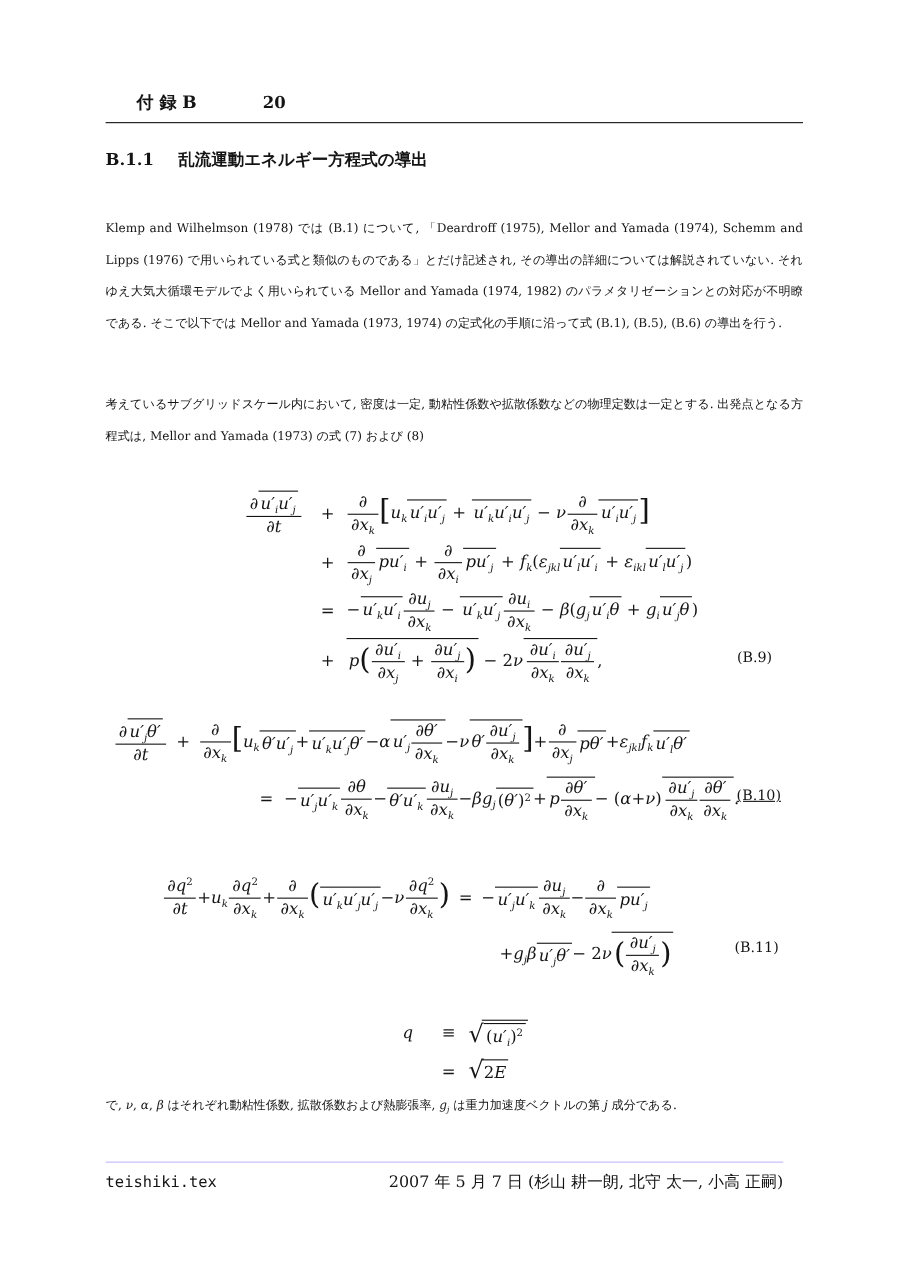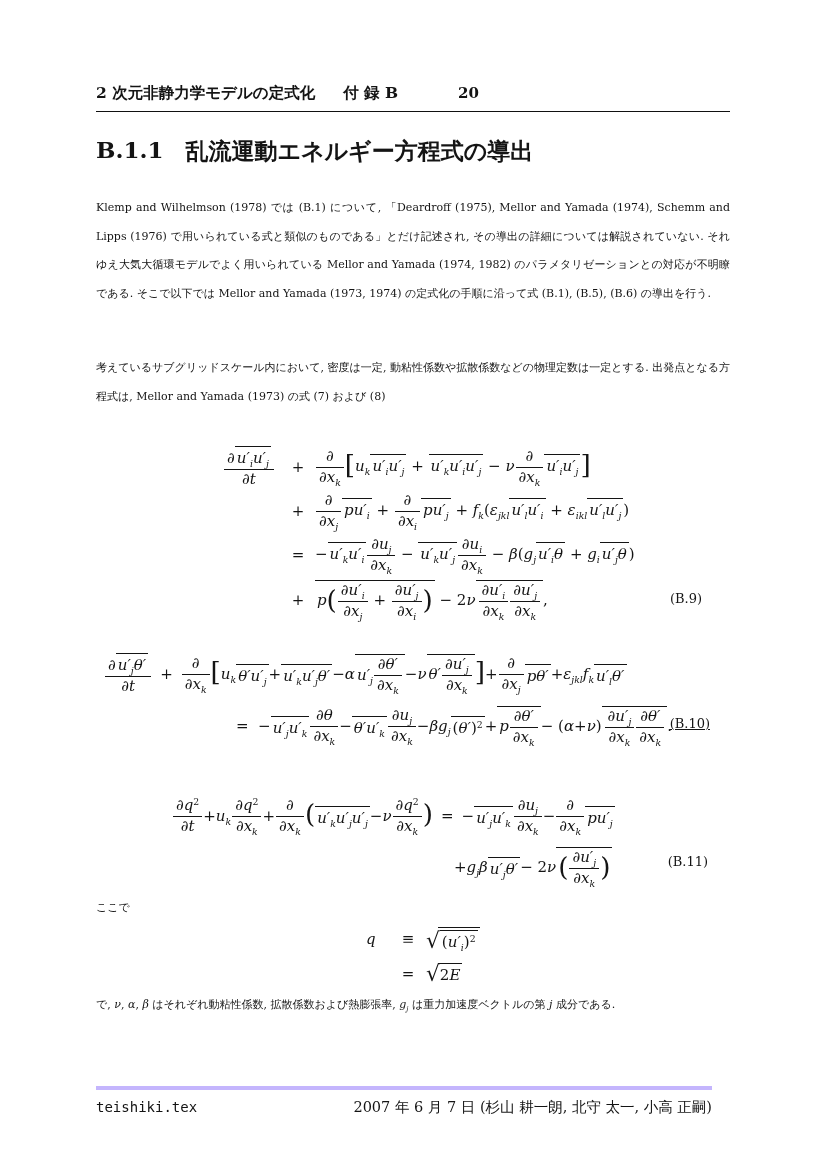--- a/index.html
+++ b/index.html
@@ -19,21 +19,21 @@
     border-bottom: 1px solid #111; padding-bottom: 7px;
     white-space: nowrap;
   }
   .hgap1 { margin-left: 28px; }
   .hgap2 { margin-left: 42px; }
   .pagenum { margin-left: 60px; font-size: 15px; }
 
   
   .section-heading {
     position: absolute; top: 136px; left: 96px; width: 634px;
-    display: flex; gap: 22px; font-weight: bold; font-size: 23px;
+    display: flex; gap: 22px; font-weight: bold; font-size: 15px;
   }
 
   
   .para {
     position: absolute; left: 96px; width: 634px;
     font-size: 11px; line-height: 28.6px; text-align: justify;
   }
   .p1 { top: 194px; }
   .p2 { top: 354px; }
   .p3 { top: 747px; text-align: left; }
@@ -62,48 +62,46 @@
   .b9 .lhsc { width: 64px; flex: none; display: flex; justify-content: center; }
   .b9 .opc { width: 34px; flex: none; text-align: center; }
   .b9 .lbl { top: 146px; right: 28px; }
 
   .b10 { top: 646px; }
   .b10 .r1 { margin-left: 8px; height: 56px; }
   .b10 .r2 { margin-left: 140px; height: 48px; }
   .b10 .lbl { top: 70px; right: 20px; text-decoration: underline; }
 
   .b11 { top: 788px; }
-  .b11 .r1 { margin-left: 76px; height: 56px; }
+  .b11 .r1 { margin-left: 52px; height: 56px; }
   .b11 .r2 { margin-left: 358px; height: 46px; }
   .b11 .lbl { top: 66px; right: 22px; }
 
   .qdef { top: 920px; }
   .qdef .qrow { margin-left: 270px; }
   .qdef .q1 { height: 38px; }
   .qdef .q2 { height: 31px; }
   .qc1 { width: 24px; flex: none; }
   .qc2 { width: 36px; flex: none; text-align: center; }
 
   
   .footer {
     position: absolute; top: 1056px; left: 96px; width: 616px;
-    border-top: 4px solid #c4b5fd; padding-top: 8px;
+    border-top: 1px solid #c4b5fd; padding-top: 8px;
     display: flex; justify-content: space-between; align-items: baseline;
     font-size: 14.5px;
-    margin-top: 30px;
   }
   .footer .fname { font-family: "DejaVu Sans Mono", monospace; font-size: 14px; }
 </style>
 </head>
 <body>
 
 <div class="page">
 
   <div class="header">
-    <span>2 次元非静力学モデルの定式化</span>
     <span class="hgap1">付 録 B</span>
     <span class="pagenum">20</span>
   </div>
 
   <div class="section-heading">
     <span>B.1.1</span>
     <span>乱流運動エネルギー方程式の導出</span>
   </div>
 
   <p class="para p1">Klemp and Wilhelmson (1978) では (B.1) について, 「Deardroff (1975), Mellor and Yamada (1974), Schemm and Lipps (1976) で用いられている式と類似のものである」とだけ記述され, その導出の詳細については解説されていない. それゆえ大気大循環モデルでよく用いられている Mellor and Yamada (1974, 1982) のパラメタリゼーションとの対応が不明瞭である. そこで以下では Mellor and Yamada (1973, 1974) の定式化の手順に沿って式 (B.1), (B.5), (B.6) の導出を行う.</p>
@@ -178,35 +176,34 @@
           <span class="n"><i>∂u<sub>j</sub></i></span>
           <span class="d"><i>∂x<sub>k</sub></i></span>
         </span> − <span class="fr">
           <span class="n"><i>∂</i></span>
           <span class="d"><i>∂x<sub>k</sub></i></span>
         </span><span class="ol"><i>pu′<sub>j</sub></i></span></div>
     <div class="eqrow r2">+<i>g<sub>j</sub>β</i><span class="ol"><i>u′<sub>j</sub>θ′</i></span> − 2<i>ν</i><span class="ol"><span class="big">(</span><span class="fr"><span class="n"><i>∂u′<sub>j</sub></i></span><span class="d"><i>∂x<sub>k</sub></i></span></span><span class="big">)</span></span></div>
     <span class="lbl">(B.11)</span>
   </div>
 
-  <p class="para p4">ここで</p>
 
   <div class="eq qdef">
     <div class="eqrow qrow q1">
       <span class="qc1"><i>q</i></span>
       <span class="qc2">≡</span>
       <span class="qc3"><span class="rt">√</span><span class="ol"><span class="ol">(<i>u′<sub>i</sub></i>)<sup>2</sup></span></span></span>
     </div>
     <div class="eqrow qrow q2">
       <span class="qc1"></span>
       <span class="qc2">=</span>
       <span class="qc3"><span class="rt">√</span><span class="ol">2<i>E</i></span></span>
     </div>
   </div>
 
   <p class="para p5">で, <i>ν</i>, <i>α</i>, <i>β</i> はそれぞれ動粘性係数, 拡散係数および熱膨張率, <i>g<sub>j</sub></i> は重力加速度ベクトルの第 <i>j</i> 成分である.</p>
 
   <div class="footer">
     <span class="fname">teishiki.tex</span>
-    <span class="fdate">2007 年 6 月 7 日 (杉山 耕一朗, 北守 太一, 小高 正嗣)</span>
+    <span class="fdate">2007 年 5 月 7 日 (杉山 耕一朗, 北守 太一, 小高 正嗣)</span>
   </div>
 
 </div>
 
 </body></html>

